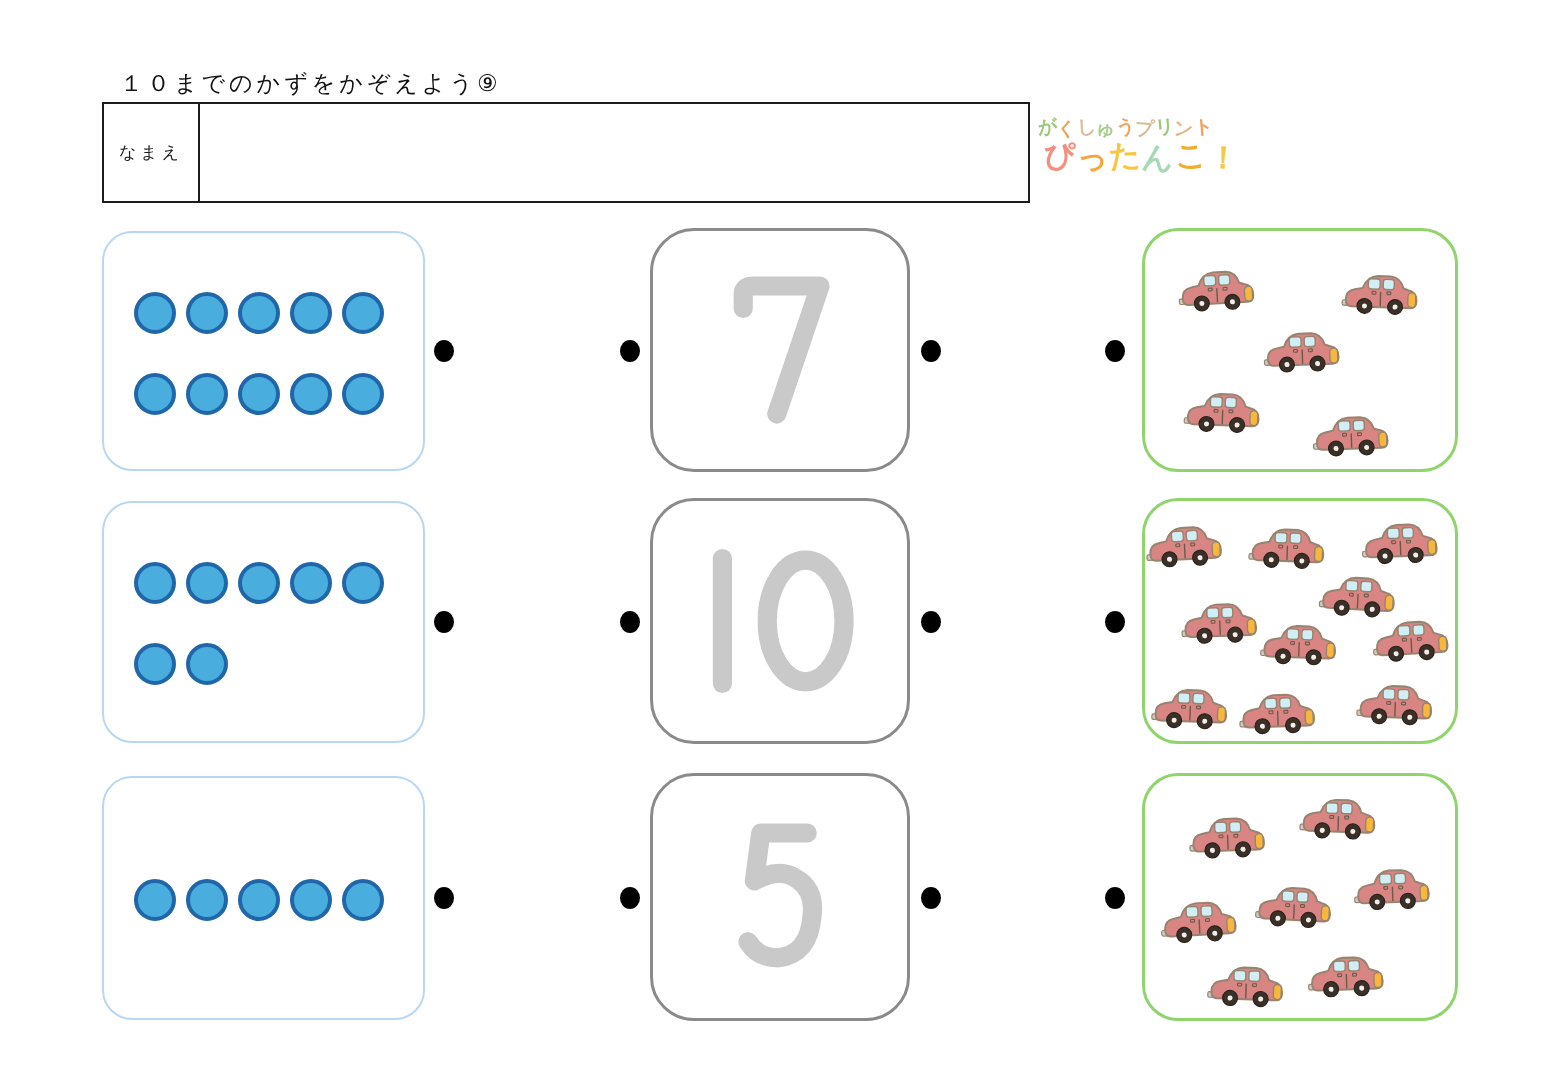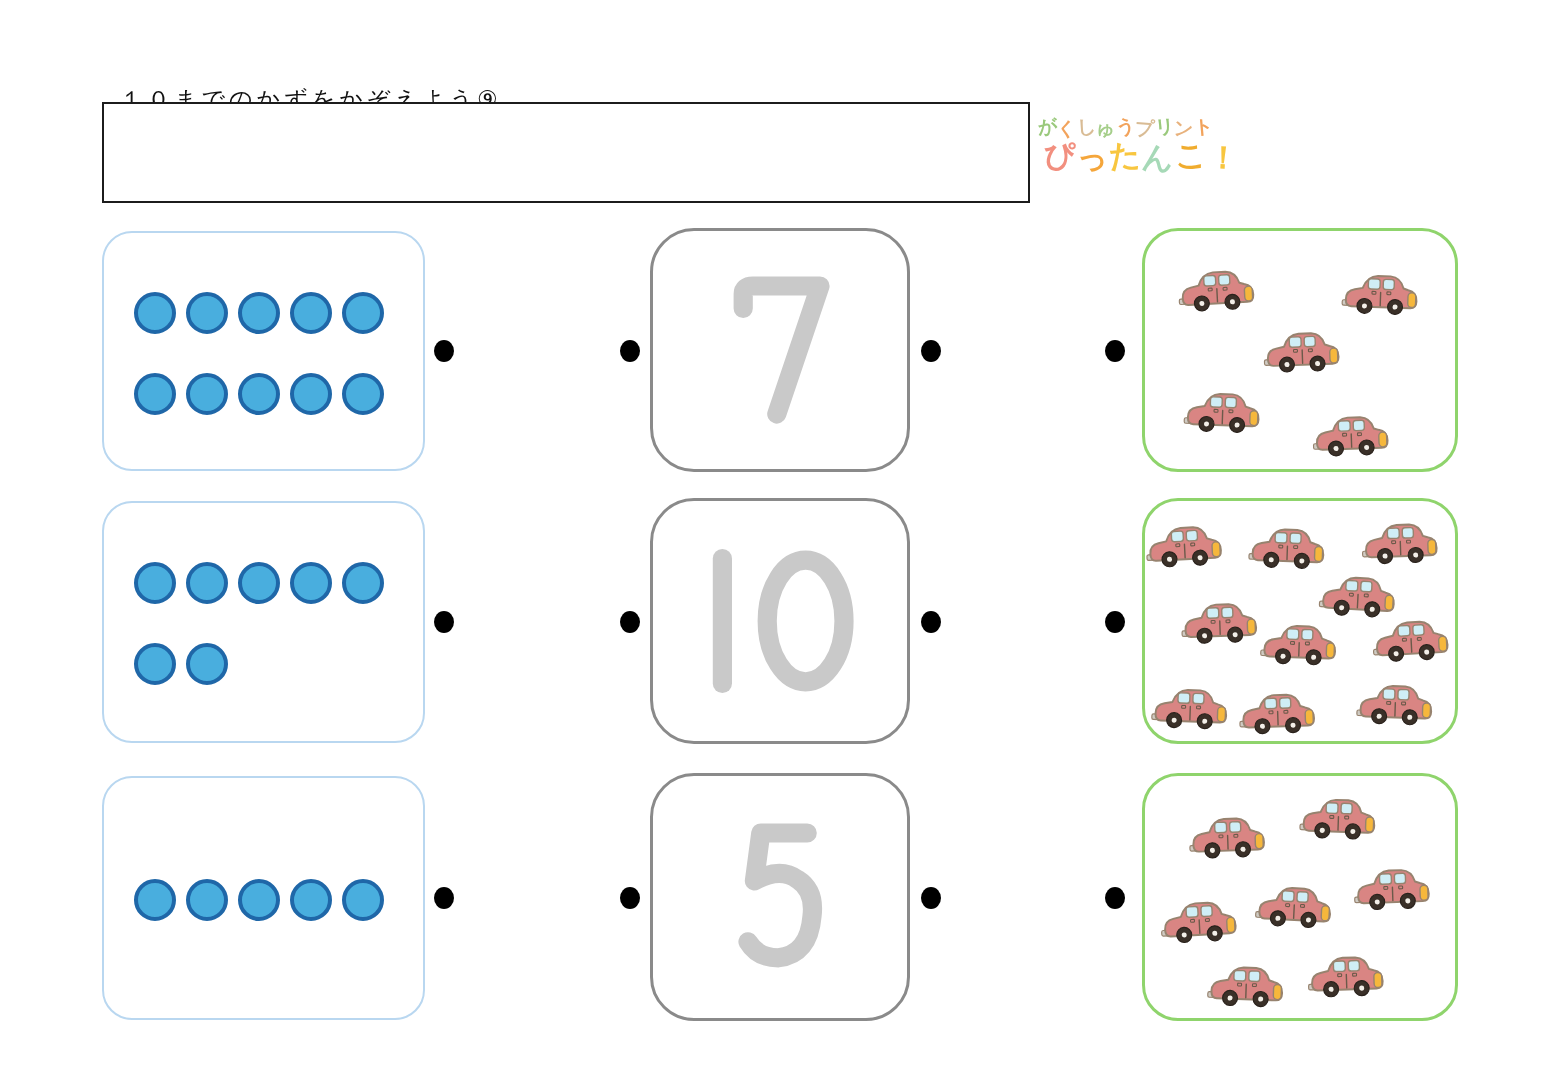--- a/index.html
+++ b/index.html
@@ -2,21 +2,21 @@
 <html style="--dot-fill: #49aede; --dot-stroke: #1f67a8; --dots-box-border: #b9d7f0; --number-box-border: #8a8a8a; --number-color: #c9c9c9; --cars-box-border: #8fd46c; --connector: #000000; --car-body: #d98583; --car-window: #cfeef6; --car-outline: #97836f; --car-wheel: #3a3028; --car-hub: #f3efe8; --car-light: #f6b73c; --car-bumper: #cfcbc3;"><head>
 <meta charset="utf-8">
 <style>
   html,body{margin:0;padding:0;background:#ffffff;}
   .page{
     position:relative;width:1560px;height:1080px;background:#ffffff;overflow:hidden;
     font-family:"DejaVu Sans","Liberation Sans",sans-serif;color:#1a1a1a;
   }
   
   .title{
-    position:absolute;left:120px;top:84px;font-size:23px;letter-spacing:4px;
+    position:absolute;left:120px;top:68px;font-size:23px;letter-spacing:4px;
     color:#111;white-space:nowrap;
   }
   .name-table{
     position:absolute;left:102px;top:102px;width:928px;height:101px;
     border:2.5px solid #1c1c1c;box-sizing:border-box;display:flex;background:#fff;
   }
   .name-label{
     width:96px;border-right:2px solid #1c1c1c;display:flex;align-items:center;
     justify-content:center;font-size:17px;letter-spacing:4px;box-sizing:border-box;
   }
@@ -94,20 +94,21 @@
         <circle class="car-hub" cx="29" cy="50" r="3.2"></circle>
         <circle class="car-wheel" cx="68" cy="50" r="9.5"></circle>
         <circle class="car-hub" cx="68" cy="50" r="3.2"></circle>
       </g>
     </defs>
   </svg>
 
   <div class="title">１０までのかずをかぞえよう⑨</div>
 
   <div class="name-table">
+    <div class="name-label">なまえ</div>
     <div class="name-input"></div>
   </div>
 
   <div class="logo">
     <div class="logo-line1"><span style="color: rgb(154, 201, 124);">が</span><span style="color: rgb(242, 163, 92);">く</span><span style="color: rgb(217, 188, 149);">し</span><span style="color: rgb(165, 206, 138);">ゅ</span><span style="color: rgb(242, 163, 92);">う</span><span style="color: rgb(217, 188, 149);">プ</span><span style="color: rgb(154, 201, 124);">リ</span><span style="color: rgb(232, 178, 125);">ン</span><span style="color: rgb(242, 163, 92);">ト</span></div>
     <div class="logo-line2"><span style="color: rgb(242, 143, 127);">ぴ</span><span style="color: rgb(245, 166, 59);">っ</span><span style="color: rgb(248, 198, 63);">た</span><span style="color: rgb(166, 217, 183);">ん</span><span style="color: rgb(240, 172, 46);">こ</span><span style="color: rgb(248, 198, 63);">！</span></div>
   </div>
 
   <section class="match-row row-0">
     <div class="dots-card">

